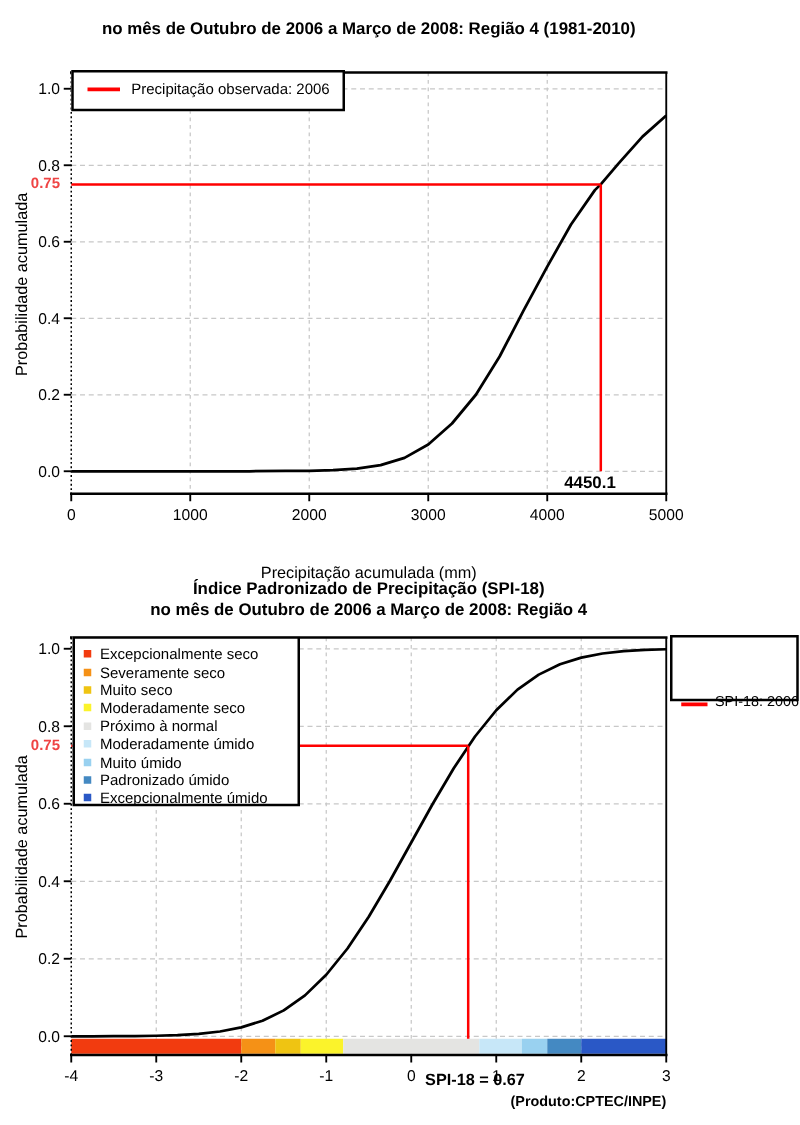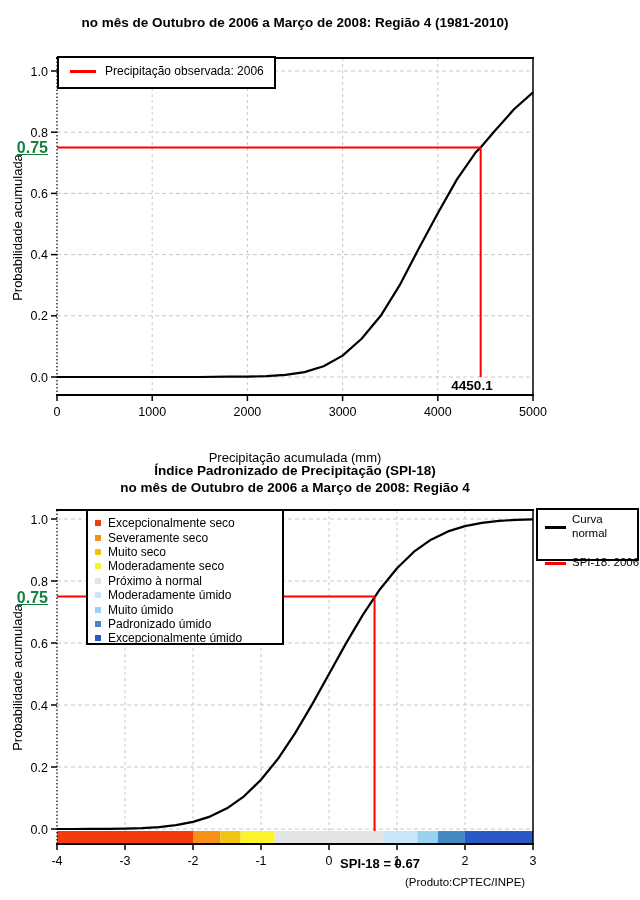--- a/index.html
+++ b/index.html
@@ -2,27 +2,27 @@
 <html><head>
 <meta charset="utf-8">
 <style>
   html,body{margin:0;padding:0;background:#fff;}
   body{width:640px;height:900px;overflow:hidden;position:relative;
        font-family:"Liberation Sans",sans-serif;color:#000;}
   .abs{position:absolute;}
   .title{font-weight:bold;font-size:13.5px;line-height:17px;text-align:center;width:476px;left:57px;}
   .ylab{font-size:13px;white-space:nowrap;transform:rotate(-90deg);transform-origin:center;}
   .xlab{font-size:13px;text-align:center;width:476px;left:57px;}
-  .problab{font-weight:bold;font-size:16px;color:#15803d;width:46px;text-align:right;left:2px;text-decoration:underline;}
+  .problab{font-weight:bold;font-size:12px;color:#ef4444;width:46px;text-align:right;left:2px;}
   .vallab{font-weight:bold;font-size:13.5px;text-align:center;}
   .legendbox{background:#fff;border:2px solid #000;box-sizing:border-box;}
   .leg1{left:57px;top:56px;width:219px;height:33px;}
   .leg1 .sample{position:absolute;left:11px;top:12px;width:26px;height:3px;background:#ff0000;}
   .leg1 .txt{position:absolute;left:46px;top:6px;font-size:12px;white-space:nowrap;}
-  .leg2{left:58px;top:509px;width:198px;height:136px;padding:5px 0 0 7px;margin-left:28px;}
+  .leg2{left:58px;top:509px;width:182px;height:136px;padding:5px 0 0 7px;}
   .leg2 .item{height:14.4px;display:flex;align-items:center;}
   .leg2 .mark{width:6px;height:6px;margin-right:7px;flex:0 0 6px;}
   .leg2 .lab{font-size:12px;white-space:nowrap;}
   .leg3{left:536px;top:508px;width:103px;height:53px;}
   .leg3 .row{position:absolute;left:0;width:100%;height:14px;}
   .leg3 .lsample{position:absolute;left:7px;top:6px;width:21px;height:2.5px;}
   .leg3 .ltxt{position:absolute;left:34px;top:0;font-size:11.5px;white-space:nowrap;}
   .annot{font-weight:bold;font-size:13px;text-align:center;white-space:nowrap;margin-top:27px;}
   .credit{font-size:11.5px;white-space:nowrap;}
   svg text{font-family:"Liberation Sans",sans-serif;fill:#000;}
@@ -153,21 +153,21 @@
 </div>
 
 <div class="abs ylab" style="left:-58px;top:670px;width:150px;text-align:center;">Probabilidade acumulada</div>
 
 <div class="abs xlab" style="top:875px;margin-top:43px;">SPI</div>
 
 <div class="abs problab" style="top:589px;">0.75</div>
 
 <div class="abs annot" style="left:320px;top:829px;width:120px;">SPI-18 = 0.67</div>
 
-<div class="abs credit" style="left:405px;top:876px;width:128px;">(Produto:CPTEC/INPE)</div>
+<div class="abs credit" style="left:405px;top:876px;width:128px;text-align:right;font-weight:bold;">(Produto:CPTEC/INPE)</div>
 
 <div class="abs legendbox leg2" id="catLegend">
     <div class="item">
       <span class="mark" style="background: rgb(242, 59, 15);"></span>
       <span class="lab">Excepcionalmente seco</span>
     </div>
     <div class="item">
       <span class="mark" style="background: rgb(245, 145, 22);"></span>
       <span class="lab">Severamente seco</span>
     </div>
@@ -195,22 +195,17 @@
       <span class="mark" style="background: rgb(68, 137, 194);"></span>
       <span class="lab">Padronizado úmido</span>
     </div>
     <div class="item">
       <span class="mark" style="background: rgb(42, 88, 198);"></span>
       <span class="lab">Excepcionalmente úmido</span>
     </div>
   </div>
 
 <div class="abs legendbox leg3" id="lineLegend">
-    <div class="row" style="top: 3px; height: 28px;">
-      <span class="lsample" style="background: rgb(0, 0, 0); top: 13px;"></span>
-      <span class="ltxt" style="top: 0px;">Curva</span>
-      <span class="ltxt" style="top: 14px;">normal</span>
-    </div>
     <div class="row" style="top: 46px; height: 14px;">
       <span class="lsample" style="background: rgb(255, 0, 0); top: 6px;"></span>
       <span class="ltxt" style="top: 0px;">SPI-18: 2006</span>
     </div>
   </div>
 
 </body></html>

